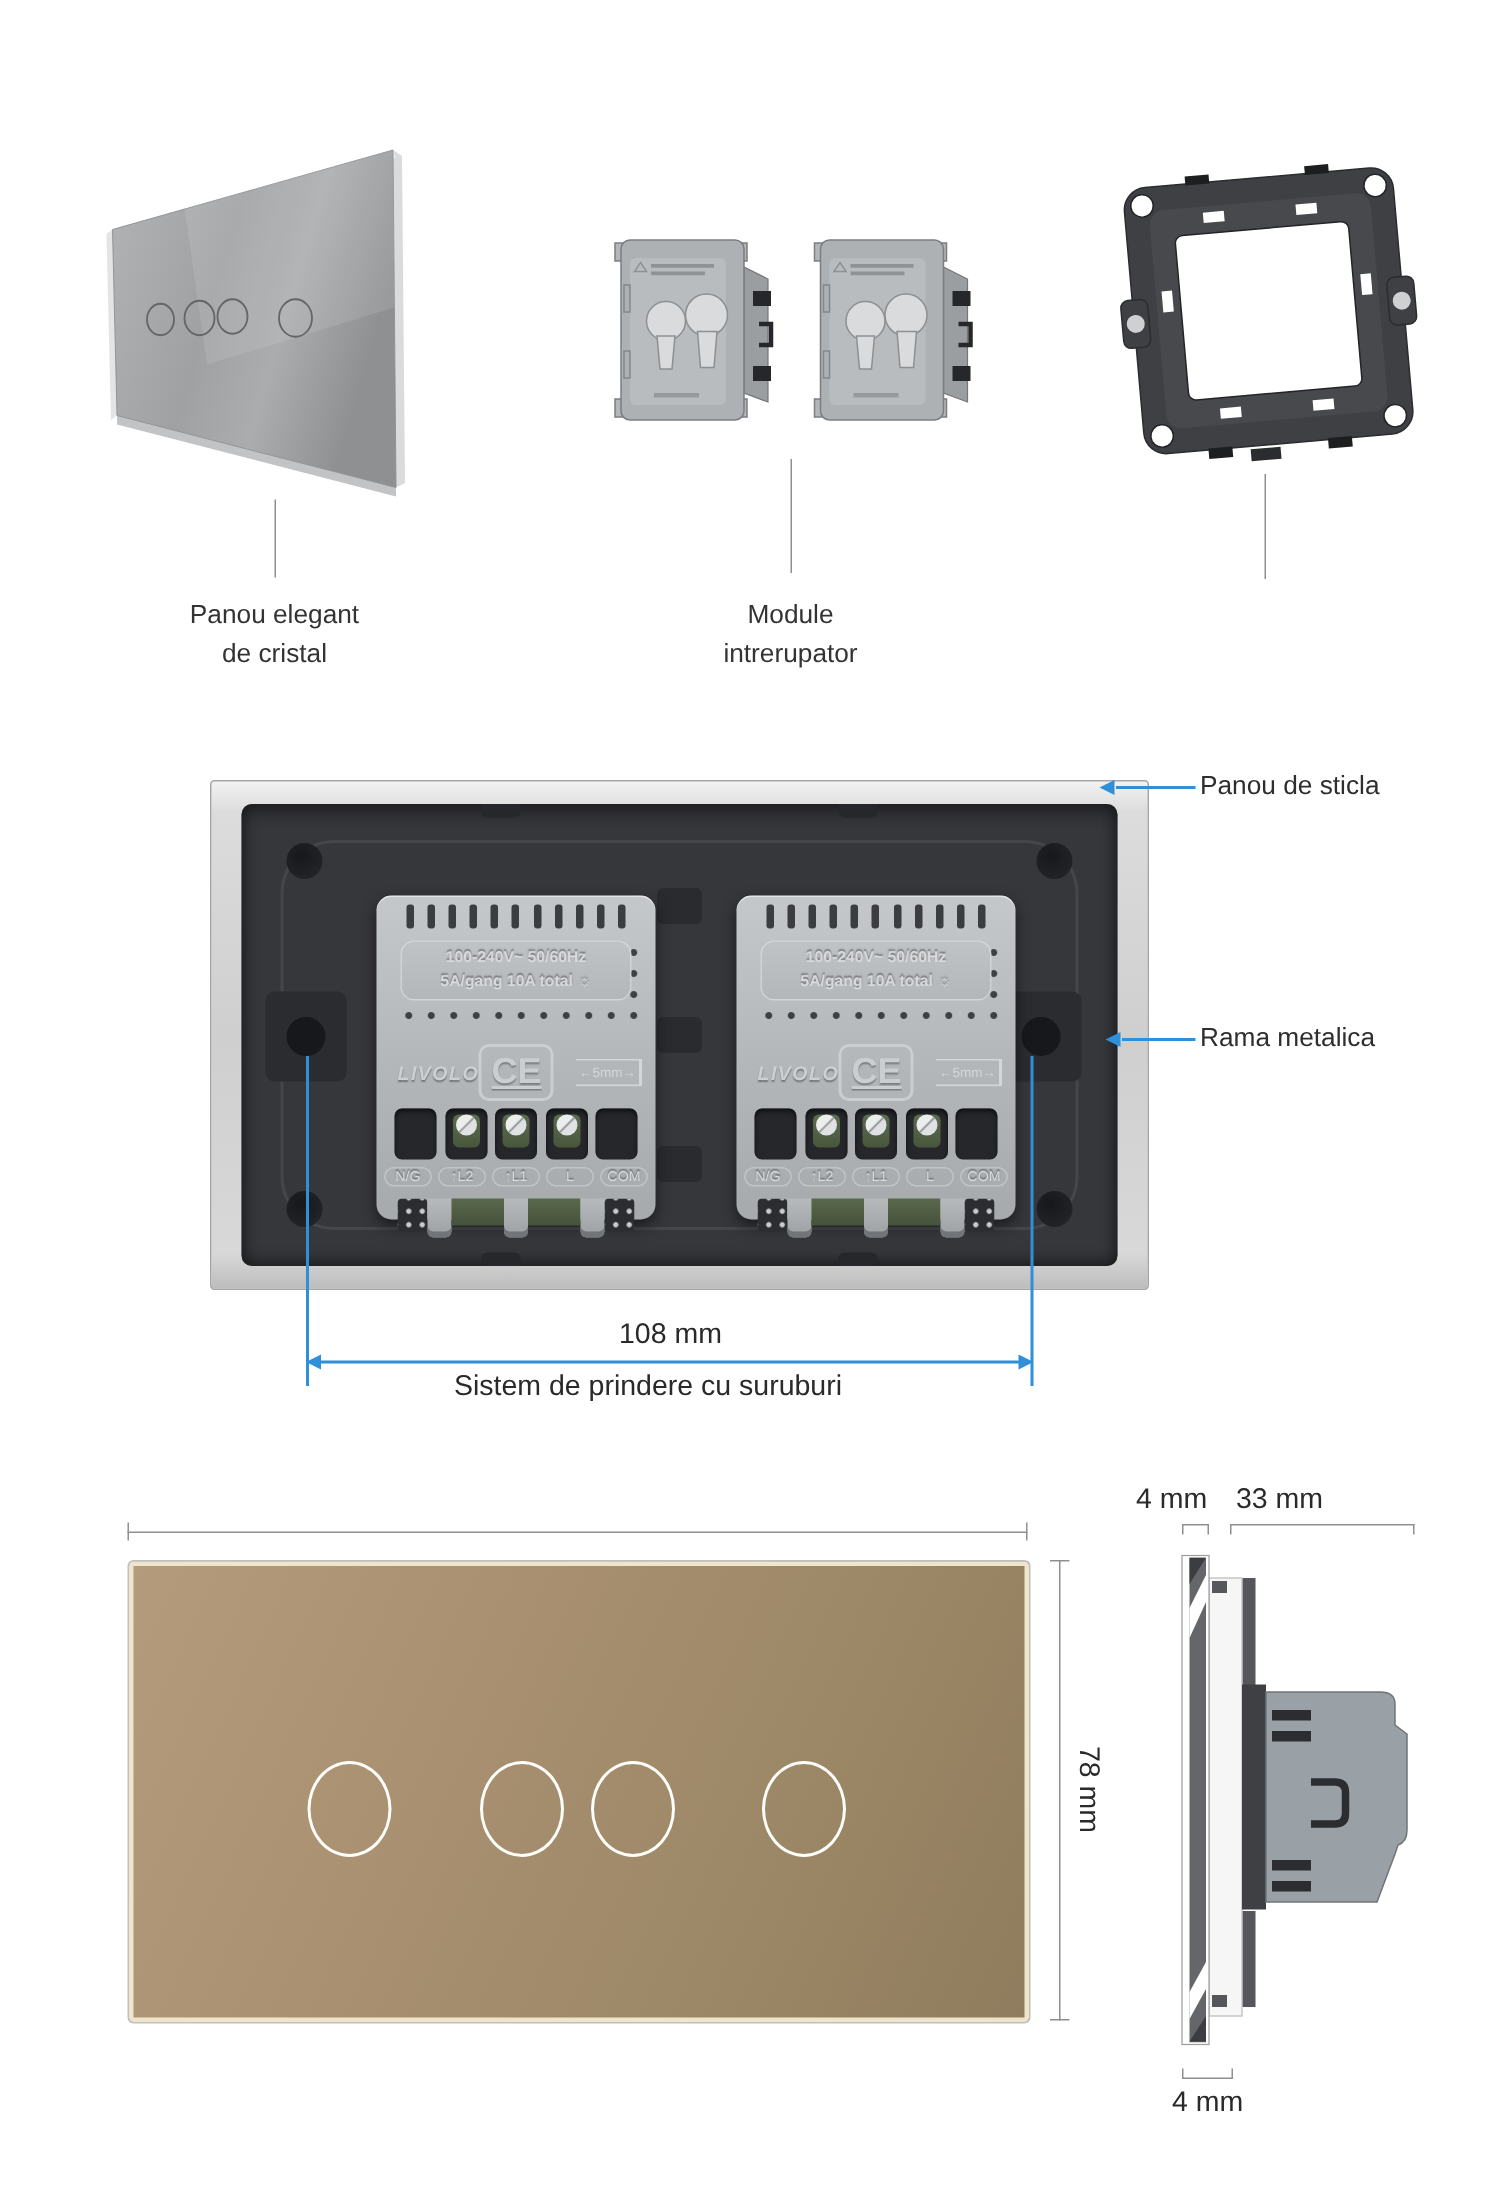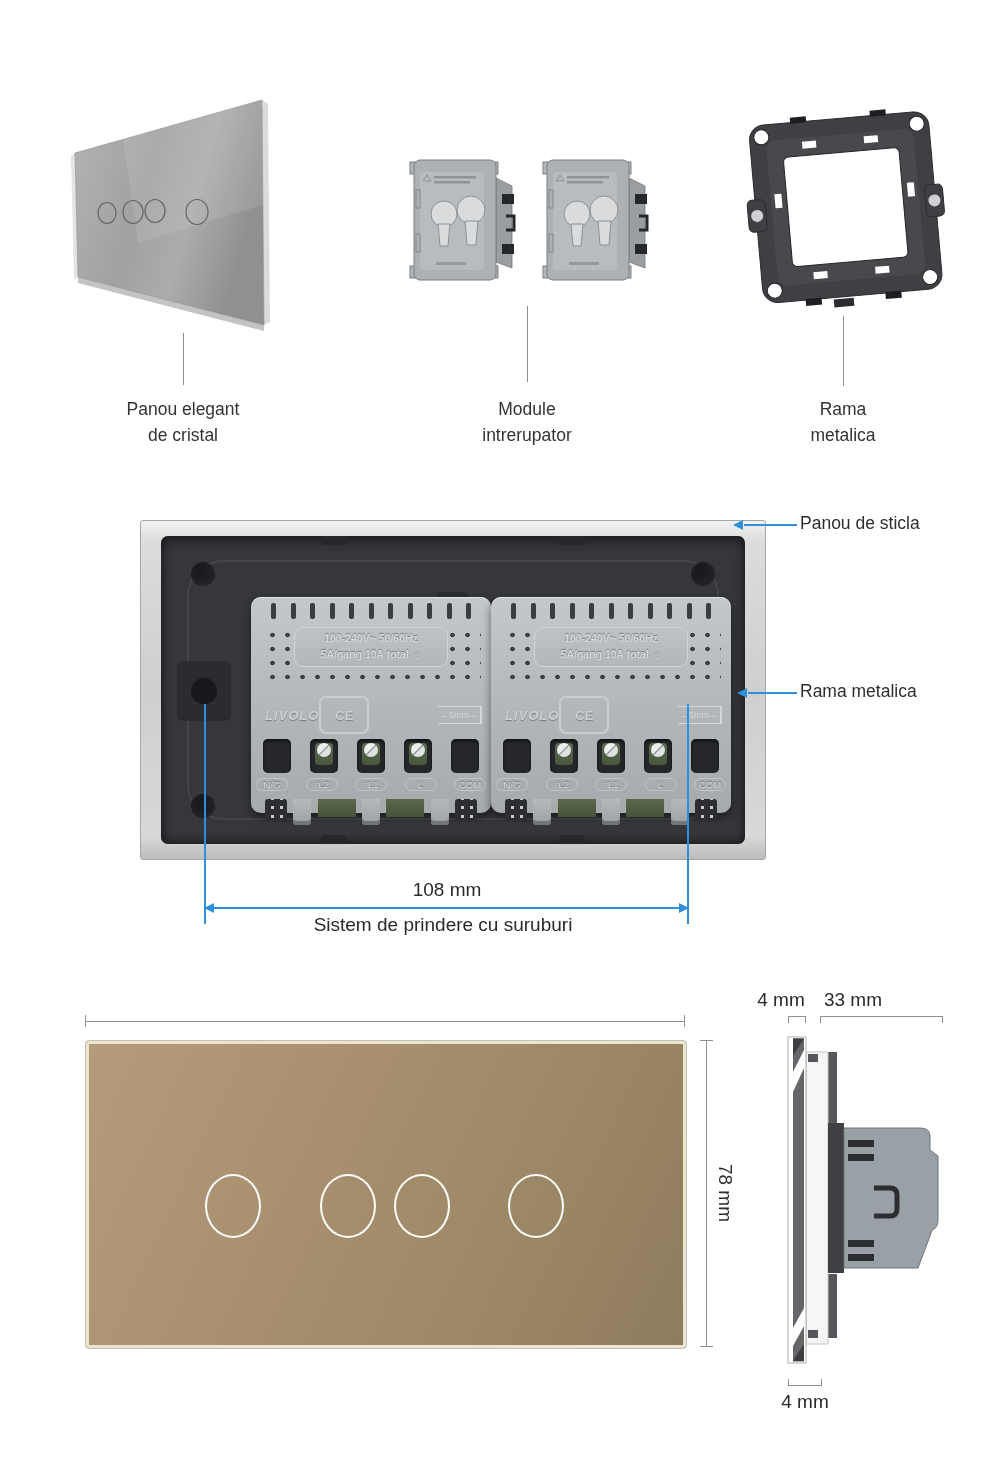--- a/index.html
+++ b/index.html
@@ -25,34 +25,34 @@
     background:linear-gradient(180deg,#f2f2f2 0%,#dcdcdc 6%,#cfcfcf 50%,#d8d8d8 93%,#bdbdbd 100%);}
   .bv-dark{position:absolute;left:20px;top:15px;right:20px;bottom:15px;background:#36373b;border-radius:7px;
     box-shadow:inset 0 5px 12px rgba(0,0,0,.45),inset 0 -4px 9px rgba(0,0,0,.35);}
   .bv-ring{position:absolute;left:26px;top:24px;right:26px;bottom:24px;border:2px solid #45464b;border-radius:36px;}
   .bv-hole{position:absolute;width:24px;height:24px;border-radius:50%;background:radial-gradient(circle at 40% 35%,#17181b,#26272b);}
   .bv-notch{position:absolute;width:26px;height:9px;background:#26272b;}
   .bv-cslot{position:absolute;width:30px;height:24px;background:#2a2b2f;border-radius:4px;left:277px;}
   .bv-tab{position:absolute;top:140px;width:54px;height:60px;background:#2b2c30;border-radius:6px;}
   .bv-tabhole{width:26px;height:26px;border-radius:50%;background:#17181b;margin:17px auto;}
 
-  .bv-mod{position:absolute;top:76px;width:240px;height:216px;border-radius:10px;
+  .bv-mod{position:absolute;top:76px;width:186px;height:216px;border-radius:10px;
     background:linear-gradient(180deg,#c5c8cb,#b3b6b9 55%,#a7aaad);
     box-shadow:0 4px 9px rgba(0,0,0,.5),inset 0 1px 0 rgba(255,255,255,.55);}
   .vents{position:absolute;top:6px;left:20px;right:20px;display:flex;justify-content:space-between;}
   .vents span{width:5px;height:16px;background:#3c3d41;border-radius:2px;}
   .dots{position:absolute;top:28px;left:10px;right:10px;height:60px;
     background-image:radial-gradient(circle,#3f4044 2px,transparent 2.6px);background-size:15px 14px;background-position:4px 3px;}
   .ratebox{position:absolute;top:30px;left:50%;transform:translateX(-50%);width:152px;padding:3px 0;
     border:1px solid rgba(228,230,232,.55);border-radius:9px;background:linear-gradient(180deg,#c0c3c6,#b4b7ba);
     text-align:center;font-size:10.5px;font-weight:bold;color:#d7d9db;text-shadow:0 -1px 1px rgba(30,32,34,.45);line-height:1.5;}
   .brandrow{position:absolute;top:97px;left:14px;right:9px;height:42px;display:flex;align-items:center;}
   .brand{font-size:13px;font-weight:bold;font-style:italic;letter-spacing:1px;color:#cdd0d2;text-shadow:0 1px 1px rgba(0,0,0,.35);}
   .ce{width:46px;height:34px;border:2px solid #cbced0;border-radius:7px;display:flex;align-items:center;justify-content:center;
-    font-size:13px;font-weight:bold;color:#cbced0;text-shadow:0 1px 1px rgba(0,0,0,.3);}
+    font-size:24px;font-weight:bold;color:#cbced0;text-shadow:0 1px 1px rgba(0,0,0,.3);text-decoration:underline;}
   .gauge{margin-left:auto;font-size:9px;color:#d4d7d9;border-top:1px solid #d4d7d9;border-bottom:1px solid #d4d7d9;border-right:2px solid #d4d7d9;padding:3px 2px;}
   .terms{position:absolute;top:142px;left:12px;right:12px;display:flex;justify-content:space-between;}
   .term{width:28px;height:34px;background:#26272b;border-radius:5px;box-shadow:inset 0 2px 3px rgba(0,0,0,.6);}
   .screw{display:block;margin:4px auto 0;width:18px;height:22px;border-radius:4px;background:linear-gradient(180deg,#5d6b4f,#48563c);}
   .screw::after{content:"";display:block;margin:3px auto;width:14px;height:14px;border-radius:50%;
     background:linear-gradient(135deg,#eceded 44%,#8f9397 50%,#dfe1e2 56%);}
   .tlabels{position:absolute;top:181px;left:5px;right:5px;display:flex;justify-content:space-between;}
   .tlabels span{min-width:26px;text-align:center;font-size:9.5px;font-weight:normal;color:#d8dadc;text-shadow:0 -1px 1px rgba(0,0,0,.4);
     border:1px solid rgba(222,224,226,.45);border-radius:8px;padding:0 2px;}
   .clips{position:absolute;bottom:-12px;left:14px;right:14px;display:flex;justify-content:space-between;align-items:flex-start;}
@@ -158,24 +158,20 @@
   <div class="cline" style="left:843px;top:316px;height:70px"></div>
 
   <div class="plabel" style="left:83px;top:396px">
     <div>Panou elegant</div>
     <div>de cristal</div>
   </div>
   <div class="plabel" style="left:427px;top:396px">
     <div>Module</div>
     <div>intrerupator</div>
   </div>
-  <div class="plabel" style="left:743px;top:396px">
-    <div>Rama</div>
-    <div>metalica</div>
-  </div>
 
   <div class="bv-outer">
     <div class="bv-dark">
       <div class="bv-ring"></div>
       <div class="bv-hole" style="left:30px;top:26px"></div>
       <div class="bv-hole" style="right:30px;top:26px"></div>
       <div class="bv-hole" style="left:30px;bottom:26px"></div>
       <div class="bv-hole" style="right:30px;bottom:26px"></div>
       <div class="bv-notch" style="left:160px;top:0;border-radius:0 0 4px 4px"></div>
       <div class="bv-notch" style="right:160px;top:0;border-radius:0 0 4px 4px"></div>
@@ -310,21 +306,21 @@
   <div class="anntext" style="left:800px;top:681px">Rama metalica</div>
   <div class="blue" style="left:748px;top:692px;width:49px;height:2px"></div>
   <div class="arrL" style="left:737px;top:688px"></div>
 
   <div class="blue" style="left:204px;top:704px;width:2px;height:220px"></div>
   <div class="blue" style="left:687px;top:704px;width:2px;height:220px"></div>
   <div class="blue" style="left:214px;top:907px;width:466px;height:2px"></div>
   <div class="arrL" style="left:204px;top:903px"></div>
   <div class="arrR" style="left:679px;top:903px"></div>
   <div class="dimtext" style="left:297px;top:879px;width:300px">108 mm</div>
-  <div class="dimtext" style="left:193px;top:914px;width:500px">Sistem de prindere cu suruburi</div>
+  <div class="dimtext" style="left:182px;top:914px;width:500px">Sistem de prindere cu suruburi</div>
 
   <div class="dline" style="left:85px;top:1021px;width:600px;height:1px"></div>
   <div class="dline" style="left:85px;top:1015px;width:1px;height:12px"></div>
   <div class="dline" style="left:684px;top:1015px;width:1px;height:12px"></div>
 
   <div class="gold">
     <span class="ring" style="left:119px;top:133px"></span>
     <span class="ring" style="left:234px;top:133px"></span>
     <span class="ring" style="left:308px;top:133px"></span>
     <span class="ring" style="left:422px;top:133px"></span>

